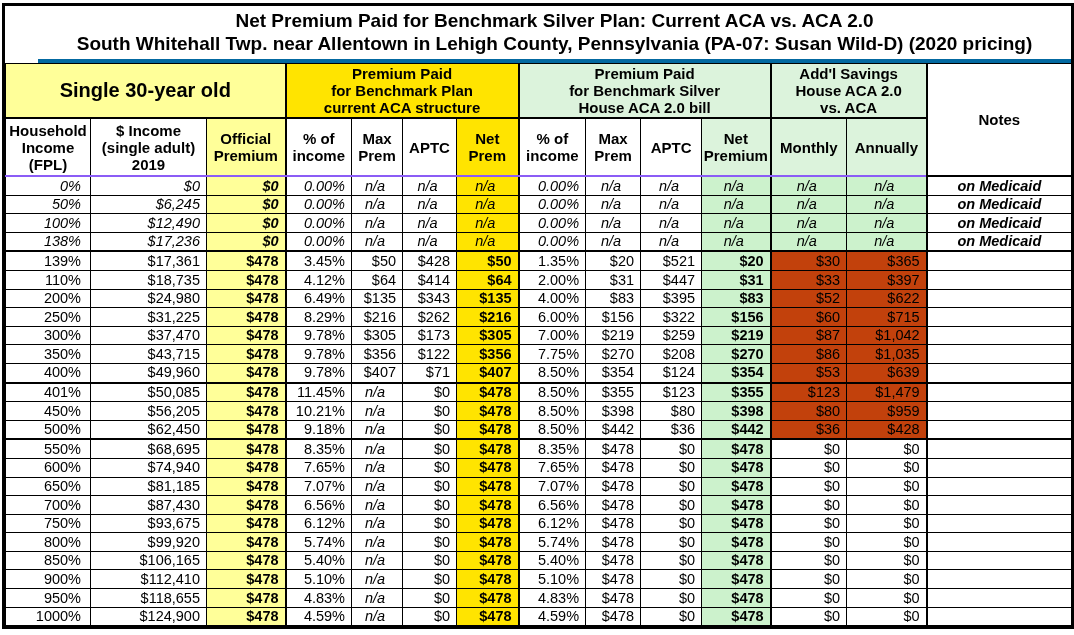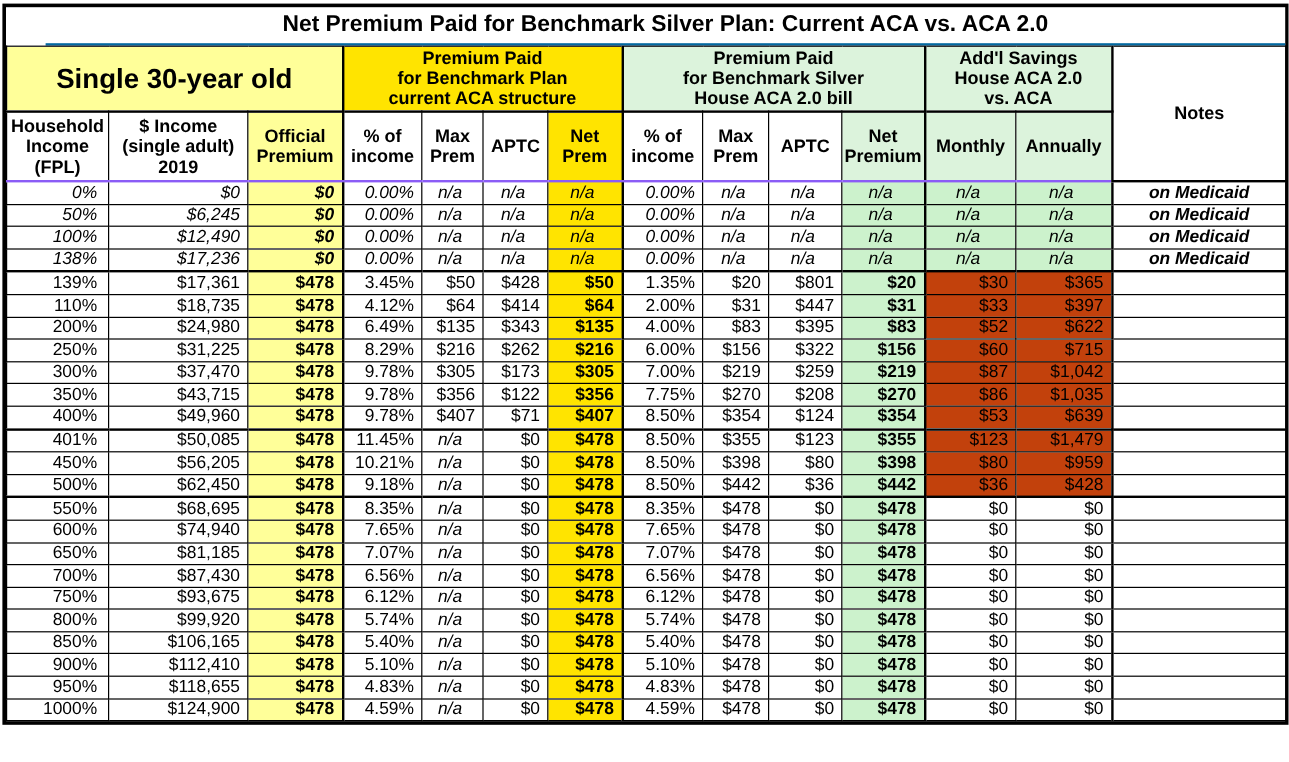--- a/index.html
+++ b/index.html
@@ -2,27 +2,27 @@
 <html><head>
 <meta charset="utf-8">
 <style>
   html,body { margin:0; padding:0; background:#FFFFFF; }
   body { font-family:"Liberation Sans","DejaVu Sans",sans-serif; color:#000; }
   .sheet { position:relative; width:1074px; height:635px; background:#FFFFFF; overflow:hidden; }
   .table-wrap {
     position:absolute; left:2px; top:3px; width:1066px;
     border:3px solid #000; background:#FFFFFF;
   }
-  .title-block { border-bottom:2px solid #0369a1; padding:3px 0 4px 0; text-align:center;margin-left:33px; }
+  .title-block { border-bottom:4px solid #0369a1; padding:3px 0 4px 0; text-align:center;margin-left:33px; }
   .title-line { font-weight:bold; font-size:19px; line-height:23px; white-space:nowrap; }
   table { border-collapse:collapse; table-layout:fixed; width:100%; }
   th, td { border:1px solid #000; overflow:hidden; }
   thead th { font-weight:bold; text-align:center; vertical-align:middle; white-space:pre-line; }
   tr.grouphead th { height:50px; font-size:15px; line-height:17px; border-bottom:2px solid #000; }
-  tr.grouphead th.demog { font-size:23px; }
+  tr.grouphead th.demog { font-size:20px; }
   tr.colhead th { height:54px; font-size:15px; line-height:17px; border-bottom:2px solid #8b5cf6; }
   .bg-ly { background:#FFFF99; }
   .bg-by { background:#FFE400; }
   .bg-gn { background:#DCF3DC; }
   .thick-r { border-right:2.5px solid #000 !important; }
   tbody td { height:17.6px; font-size:14.5px; line-height:1; text-align:right; padding:0 6px 0 2px; }
   tbody td:nth-child(1) { padding-right:9px; }
   tbody td:nth-child(3) { background:#FFFF99; font-weight:bold; border-right:2.5px solid #000; }
   tbody td:nth-child(7) { background:#FFE400; font-weight:bold; border-right:2.5px solid #000; }
   tbody td:nth-child(11) { background:#CCF2CC; font-weight:bold; border-right:2.5px solid #000; }
@@ -35,20 +35,21 @@
   tr.sep td { border-bottom:2.5px solid #000;margin-top:28px; }
 </style>
 </head>
 <body>
 
 <div class="sheet">
   <div class="table-wrap">
 
     <div class="title-block">
       <div class="title-line">Net Premium Paid for Benchmark Silver Plan: Current ACA vs. ACA 2.0</div>
+      <div class="title-line">South Whitehall Twp. near Allentown in Lehigh County, Pennsylvania (PA-07: Susan Wild-D) (2020 pricing)</div>
     </div>
 
     <table>
       <colgroup>
         <col style="width:85px">
           <col style="width:116px">
           <col style="width:79px">
         <col style="width:66px">
           <col style="width:51px">
           <col style="width:54px">
@@ -170,21 +171,21 @@
           <tr class="sav">
             <td>139%</td>
             <td>$17,361</td>
             <td>$478</td>
             <td>3.45%</td>
             <td>$50</td>
             <td>$428</td>
             <td>$50</td>
             <td>1.35%</td>
             <td>$20</td>
-            <td>$801</td>
+            <td>$521</td>
             <td>$20</td>
             <td>$30</td>
             <td>$365</td>
             <td class="notes"></td>
           </tr>
           <tr class="sav">
             <td>110%</td>
             <td>$18,735</td>
             <td>$478</td>
             <td>4.12%</td>

